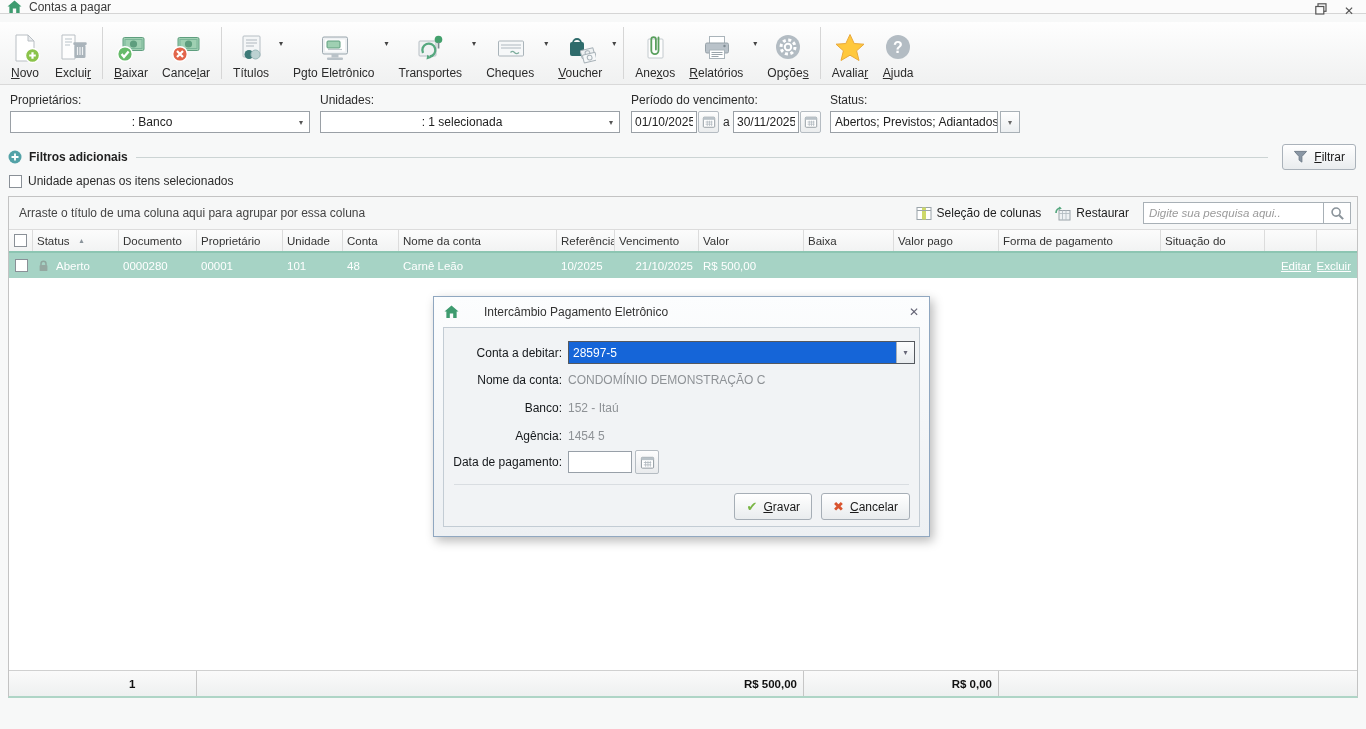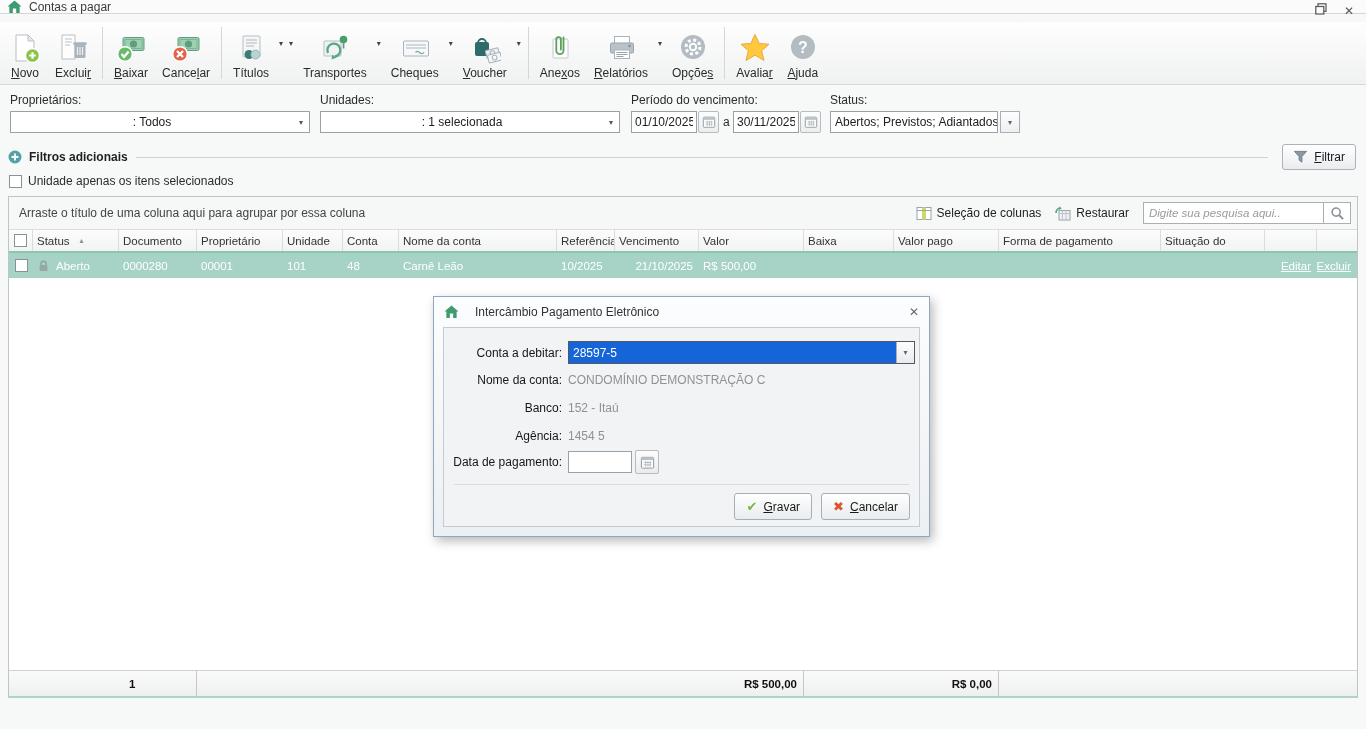--- a/index.html
+++ b/index.html
@@ -86,21 +86,21 @@
   .tcell{display:flex;align-items:center;font-size:11.5px;box-sizing:border-box;}
   .tcell.sepr{border-right:1px solid #c6c6c6;}
   .tcell.ra{justify-content:flex-end;padding-right:6px;}
   .tspacer{box-sizing:border-box;}
 
   .statusbar{position:absolute;left:0;bottom:0;width:100%;height:31px;background:#f4f5f5;border-bottom:1px solid #cfcfcf;box-sizing:border-box;}
   .statusbar span{display:inline-block;margin:6px 0 0 5px;color:#2b2b2b;}
 
   
   .dialog{position:absolute;left:433px;top:296px;width:497px;height:241px;background:linear-gradient(#fcfdfe,#edf0f3);border:1px solid #90a7c0;box-shadow:3px 4px 10px rgba(0,0,0,.28);z-index:10;box-sizing:border-box;}
-  .dlg-title{height:30px;display:flex;align-items:center;padding:0 10px;gap:16px;color:#333;}
+  .dlg-title{height:30px;display:flex;align-items:center;padding:0 10px;gap:25px;color:#333;}
   .dlg-title .dttl{flex:1;}
   .dlg-close{color:#667;font-size:12px;}
   .dlg-body{position:relative;margin:0 9px;height:200px;border:1px solid #c3ccd4;background:#f1f3f5;box-sizing:border-box;}
   .drow{position:absolute;left:0;display:flex;align-items:center;}
   .dlabel{width:118px;text-align:right;margin-right:6px;color:#15181b;flex:0 0 auto;}
   .dvalue{color:#8e9296;}
   .dcombo{width:347px;height:23px;border:1px solid #55595f;background:#fff;display:flex;box-sizing:border-box;}
   .dcombo .combo-val{flex:1;background:#1565d8;color:#fff;padding:0 4px;display:flex;align-items:center;}
   .dcombo .combo-arr{width:17px;border-left:1px solid #a8b0b8;background:linear-gradient(#fcfdfe,#e8ebee);display:flex;align-items:center;justify-content:center;font-size:8px;color:#667;}
   .dateinput{width:64px;height:22px;border:1px solid #98a0a8;background:#fff;box-sizing:border-box;font-family:inherit;font-size:12px;padding:0 3px;}
@@ -178,20 +178,31 @@
     <div class="tbtn">
       <svg viewBox="0 0 32 32">
           <rect x="8" y="4" width="17" height="21" rx="1" fill="#f4f6f7" stroke="#b6bec4"></rect>
           <path d="M11 8 h11 M11 11 h11 M11 14 h8" stroke="#c6cdd2" stroke-width="1.4"></path>
           <circle cx="14" cy="22.5" r="4.5" fill="#3d7a78"></circle>
           <circle cx="20.5" cy="22.5" r="4.5" fill="#bcd2d2" stroke="#9ab8b8"></circle>
         </svg>
       <span class="lbl">Títulos</span>
     </div>
     <span class="darr">▾</span>
+    <div class="tbtn">
+      <svg viewBox="0 0 32 32">
+          <rect x="4.5" y="5" width="25" height="17" rx="1.5" fill="#eef1f3" stroke="#9aa6ad"></rect>
+          <rect x="7" y="7.5" width="20" height="12" fill="#fff"></rect>
+          <rect x="9" y="9" width="13" height="7" rx="1" fill="#9fd0b2" stroke="#5e9e7e"></rect>
+          <path d="M10 17.5 h14" stroke="#c0c8cc" stroke-width="1.2"></path>
+          <rect x="13.5" y="22" width="7" height="3.5" fill="#b9c2c8"></rect>
+          <rect x="9" y="25.5" width="16" height="2.5" rx="1" fill="#b9c2c8"></rect>
+        </svg>
+      <span class="lbl">Pgto Eletrônico</span>
+    </div>
     <span class="darr">▾</span>
     <div class="tbtn">
       <svg viewBox="0 0 32 32">
           <rect x="5" y="9" width="17" height="15" rx="1" fill="#f0f2f3" stroke="#b6bec4"></rect>
           <path d="M9 21 a6.5 6.5 0 1 1 7 3.5" fill="none" stroke="#56a87f" stroke-width="2.3"></path>
           <path d="M12.5 27.5 l5 -1.8 l-4.2 -3 z" fill="#56a87f"></path>
           <circle cx="24.5" cy="7.5" r="3.8" fill="#43a06c"></circle>
           <rect x="23.7" y="10.5" width="1.7" height="6" fill="#7c8a90"></rect>
         </svg>
       <span class="lbl">Transportes</span>
@@ -261,21 +272,21 @@
           <circle cx="16" cy="15" r="12" fill="#b3bcc3"></circle>
           <text x="16" y="20.5" text-anchor="middle" font-size="16" font-weight="bold" fill="#fff">?</text>
         </svg>
       <span class="lbl"><u>A</u>juda</span>
     </div>
   </div>
 
   <div class="filters">
     <span class="flabel" style="left:10px;top:7px">Proprietários:</span>
     <div class="combo" style="left:10px;top:25px;width:300px">
-      <span class="cval center">: Todos</span>
+      <span class="cval center">: Banco</span>
       <span class="carr">▾</span>
     </div>
     <span class="flabel" style="left:320px;top:7px">Unidades:</span>
     <div class="combo" style="left:320px;top:25px;width:300px">
       <span class="cval center">: 1 selecionada</span>
       <span class="carr">▾</span>
     </div>
     <span class="flabel" style="left:631px;top:7px">Período do vencimento:</span>
     <input class="dinput" style="left: 631px; top: 25px;" value="01/10/2025">
     <span class="calbtn" style="left:698px;top:25px">

